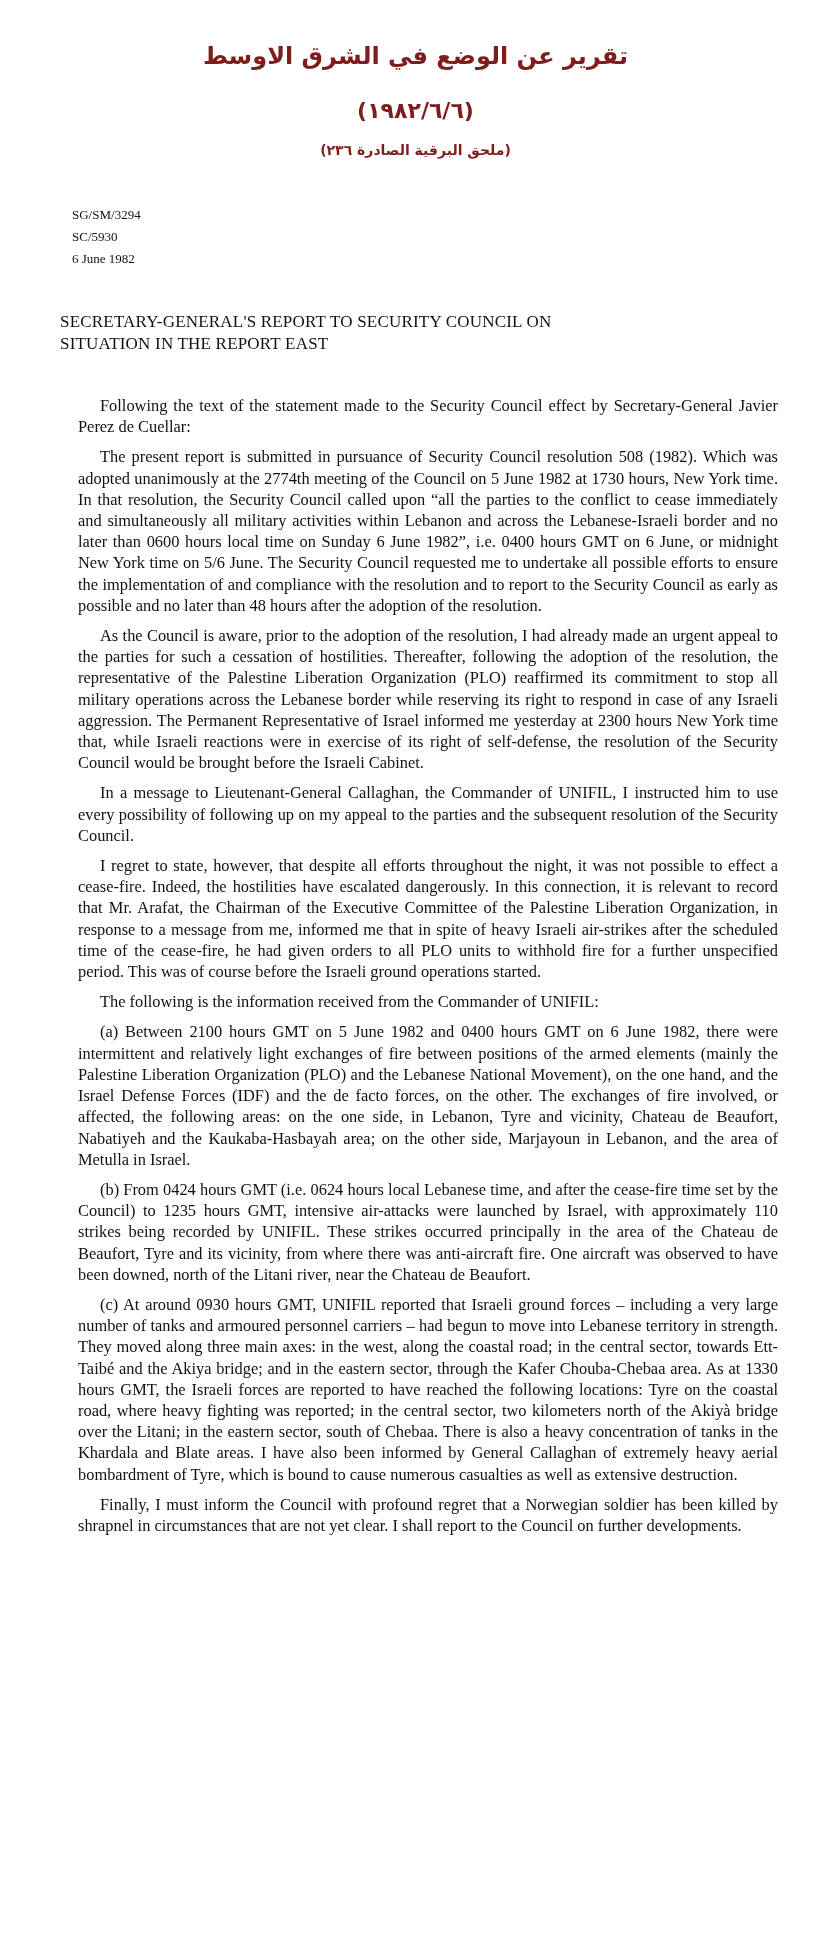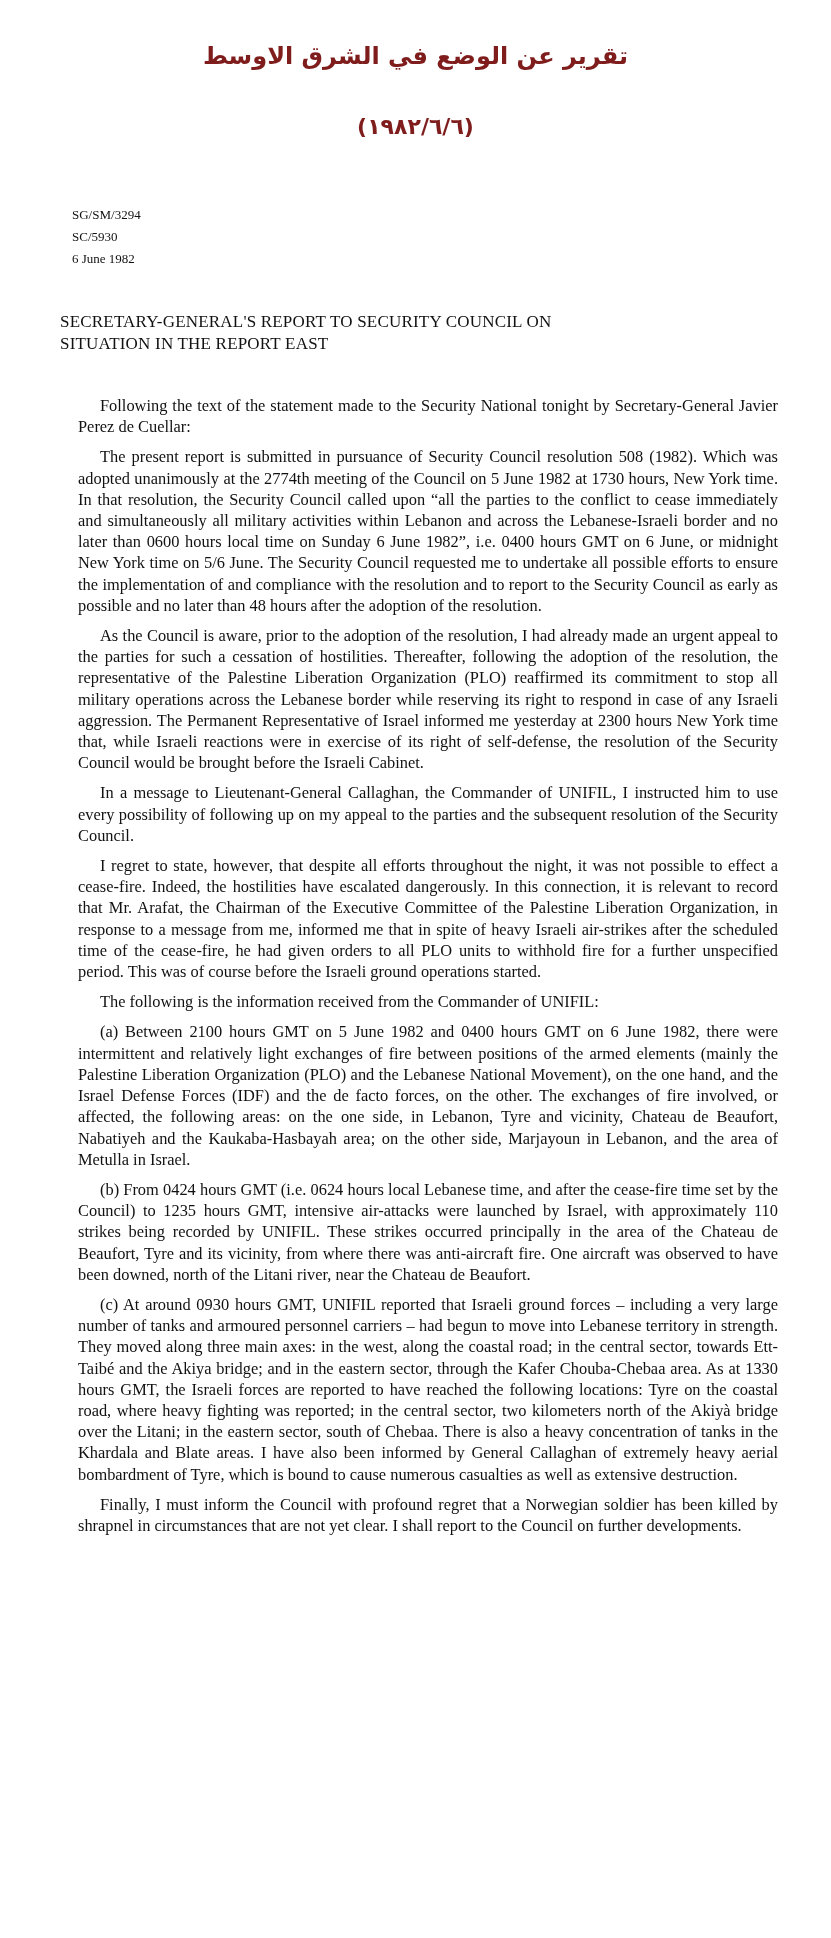--- a/index.html
+++ b/index.html
@@ -23,21 +23,21 @@
     .arabic-header {
       position: absolute;
       left: 0; width: 831px;
       text-align: center;
       direction: rtl;
       font-family: "DejaVu Sans", sans-serif;
       font-weight: bold;
       color: #7f1d1d;
     }
     .ar-title { top: 42px; font-size: 24px; }
-    .ar-date  { top: 114px; font-size: 22px; letter-spacing: 3px; }
+    .ar-date  { top: 98px; font-size: 22px; letter-spacing: 3px; }
     .ar-sub   { top: 142px; font-size: 14px; }
 
     .refs {
       position: absolute;
       left: 72px;
       top: 204px;
       font-size: 13px;
       line-height: 22px;
     }
     .doc-title {
@@ -64,34 +64,35 @@
       margin-bottom: 9px;
     }
   </style>
 </head>
 <body>
 
 <div class="page">
 
   <div class="arabic-header ar-title">تقرير عن الوضع في الشرق الاوسط</div>
   <div class="arabic-header ar-date">(١٩٨٢/٦/٦)</div>
+  <div class="arabic-header ar-sub">(ملحق البرقية الصادرة ٢٣٦)</div>
 
   <div class="refs">
     <div>SG/SM/3294</div>
     <div>SC/5930</div>
     <div>6 June 1982</div>
   </div>
 
   <div class="doc-title">
     <div>SECRETARY-GENERAL'S REPORT TO SECURITY COUNCIL ON</div>
     <div>SITUATION IN THE REPORT EAST</div>
   </div>
 
   <div class="body-text">
-    <p>Following the text of the statement made to the Security National tonight by Secretary-General Javier Perez de Cuellar:</p>
+    <p>Following the text of the statement made to the Security Council effect by Secretary-General Javier Perez de Cuellar:</p>
     <p>The present report is submitted in pursuance of Security Council resolution 508 (1982). Which was adopted unanimously at the 2774th meeting of the Council on 5 June 1982 at 1730 hours, New York time. In that resolution, the Security Council called upon “all the parties to the conflict to cease immediately and simultaneously all military activities within Lebanon and across the Lebanese-Israeli border and no later than 0600 hours local time on Sunday 6 June 1982”, i.e. 0400 hours GMT on 6 June, or midnight New York time on 5/6 June. The Security Council requested me to undertake all possible efforts to ensure the implementation of and compliance with the resolution and to report to the Security Council as early as possible and no later than 48 hours after the adoption of the resolution.</p>
     <p>As the Council is aware, prior to the adoption of the resolution, I had already made an urgent appeal to the parties for such a cessation of hostilities. Thereafter, following the adoption of the resolution, the representative of the Palestine Liberation Organization (PLO) reaffirmed its commitment to stop all military operations across the Lebanese border while reserving its right to respond in case of any Israeli aggression. The Permanent Representative of Israel informed me yesterday at 2300 hours New York time that, while Israeli reactions were in exercise of its right of self-defense, the resolution of the Security Council would be brought before the Israeli Cabinet.</p>
     <p>In a message to Lieutenant-General Callaghan, the Commander of UNIFIL, I instructed him to use every possibility of following up on my appeal to the parties and the subsequent resolution of the Security Council.</p>
     <p>I regret to state, however, that despite all efforts throughout the night, it was not possible to effect a cease-fire. Indeed, the hostilities have escalated dangerously. In this connection, it is relevant to record that Mr. Arafat, the Chairman of the Executive Committee of the Palestine Liberation Organization, in response to a message from me, informed me that in spite of heavy Israeli air-strikes after the scheduled time of the cease-fire, he had given orders to all PLO units to withhold fire for a further unspecified period. This was of course before the Israeli ground operations started.</p>
     <p>The following is the information received from the Commander of UNIFIL:</p>
     <p>(a) Between 2100 hours GMT on 5 June 1982 and 0400 hours GMT on 6 June 1982, there were intermittent and relatively light exchanges of fire between positions of the armed elements (mainly the Palestine Liberation Organization (PLO) and the Lebanese National Movement), on the one hand, and the Israel Defense Forces (IDF) and the de facto forces, on the other. The exchanges of fire involved, or affected, the following areas: on the one side, in Lebanon, Tyre and vicinity, Chateau de Beaufort, Nabatiyeh and the Kaukaba-Hasbayah area; on the other side, Marjayoun in Lebanon, and the area of Metulla in Israel.</p>
     <p>(b) From 0424 hours GMT (i.e. 0624 hours local Lebanese time, and after the cease-fire time set by the Council) to 1235 hours GMT, intensive air-attacks were launched by Israel, with approximately 110 strikes being recorded by UNIFIL. These strikes occurred principally in the area of the Chateau de Beaufort, Tyre and its vicinity, from where there was anti-aircraft fire. One aircraft was observed to have been downed, north of the Litani river, near the Chateau de Beaufort.</p>
     <p>(c) At around 0930 hours GMT, UNIFIL reported that Israeli ground forces – including a very large number of tanks and armoured personnel carriers – had begun to move into Lebanese territory in strength. They moved along three main axes: in the west, along the coastal road; in the central sector, towards Ett-Taibé and the Akiya bridge; and in the eastern sector, through the Kafer Chouba-Chebaa area. As at 1330 hours GMT, the Israeli forces are reported to have reached the following locations: Tyre on the coastal road, where heavy fighting was reported; in the central sector, two kilometers north of the Akiyà bridge over the Litani; in the eastern sector, south of Chebaa. There is also a heavy concentration of tanks in the Khardala and Blate areas. I have also been informed by General Callaghan of extremely heavy aerial bombardment of Tyre, which is bound to cause numerous casualties as well as extensive destruction.</p>
     <p>Finally, I must inform the Council with profound regret that a Norwegian soldier has been killed by shrapnel in circumstances that are not yet clear. I shall report to the Council on further developments.</p>
   </div>

